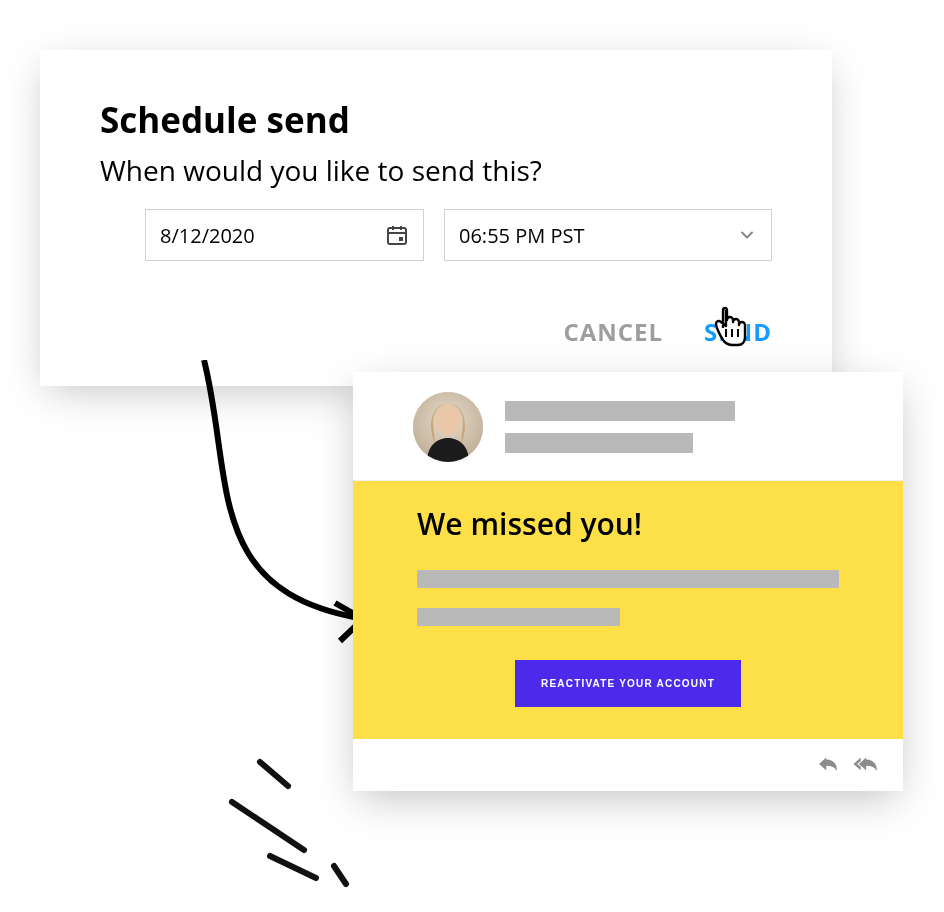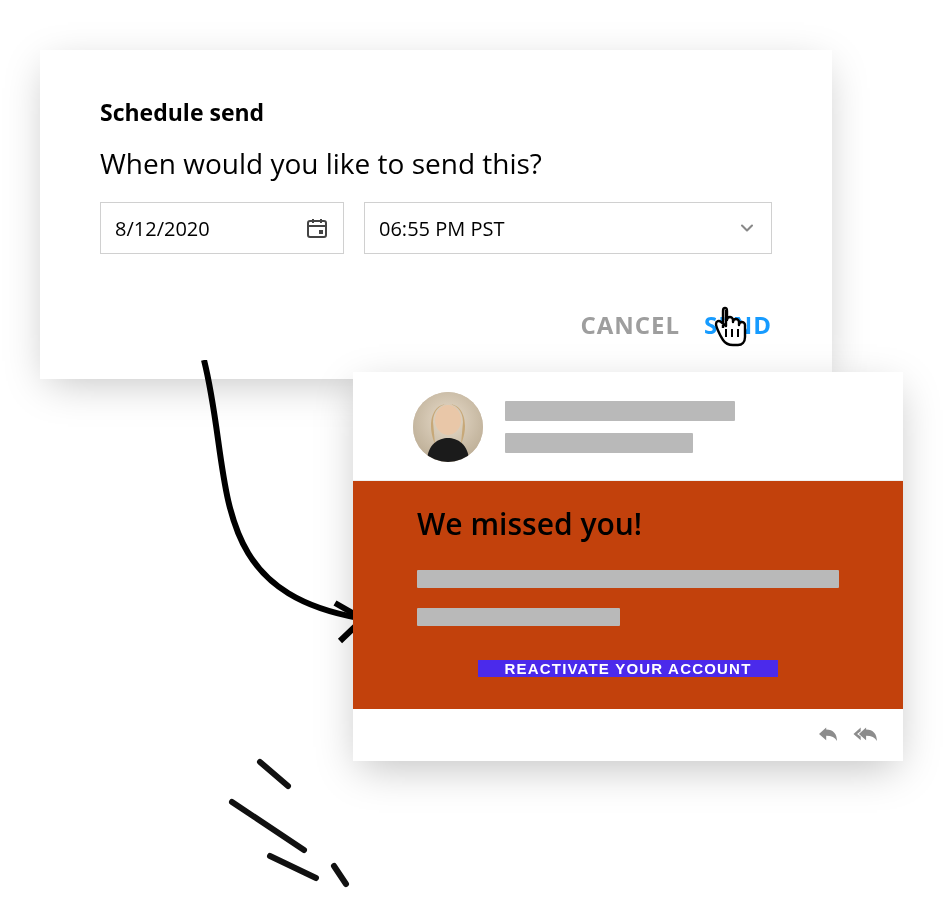--- a/index.html
+++ b/index.html
@@ -21,45 +21,45 @@
   
   .dialog {
     position:absolute;
     left:40px; top:50px;
     width:792px;
     background:#fff;
     box-shadow:0 10px 40px -8px rgba(0,0,0,0.25);
     padding:46px 60px 38px 60px;
   }
   .dialog-title {
-    font-size:23px;
+    font-size:35px;
     font-weight:700;
-    margin:0 0 16px 0;
+    margin:0 0 8px 0;
   }
   .dialog-sub {
     font-size:28px;
     margin:0 0 20px 0;
   }
   .field-row { display:flex; gap:20px; }
   .field {
     border:1px solid #d0d0d0;
     height:52px;
     display:flex;
     align-items:center;
     padding:0 14px;
     font-size:20px;
     background:#fff;
   }
-  .field-date { width:244px; justify-content:space-between; }
+  .field-date { width:279px; justify-content:space-between;margin-left:45px; }
   .field-time { flex:1; justify-content:space-between; }
   .icon { display:inline-flex; }
   .actions {
     display:flex;
     justify-content:flex-end;
-    gap:24px;
+    gap:41px;
     margin-top:54px;
     align-items:center;
   }
   .btn-text {
     font-size:24px;
     font-weight:700;
     letter-spacing:1px;
     cursor:pointer;
   }
   .btn-cancel { color:#9e9e9e; }
@@ -96,40 +96,40 @@
     width:70px; height:70px; border-radius:50%;
     flex:0 0 70px;
     overflow:hidden;
     background:#d0c2b0;
   }
   .header-lines { flex:1; }
   .ph { background:#b9b9b9; border-radius:1px; }
   .header-lines .ph1 { width:230px; height:20px; margin-bottom:12px; }
   .header-lines .ph2 { width:188px; height:20px; }
   .email-body {
-    background:#c2410c;
+    background:#fde047;
     padding:22px 64px 32px 64px;
   }
   .email-subject {
     font-size:30px;
     font-weight:600;
     margin:0 0 26px 0;
   }
   .body-ph1 { width:100%; height:18px; margin-bottom:20px; }
   .body-ph2 { width:48%; height:18px; margin-bottom:34px; }
   .cta {
     display:block;
     margin:0 auto;
     background:#4B2AEB;
     color:#fff;
     border:none;
-    font-size:15px;
+    font-size:10px;
     font-weight:700;
     letter-spacing:1.2px;
-    padding:0 26px;
+    padding:18px 26px;
     cursor:pointer;
   }
   .email-footer {
     height:52px;
     display:flex;
     justify-content:flex-end;
     align-items:center;
     gap:14px;
     padding:0 22px;
   }

